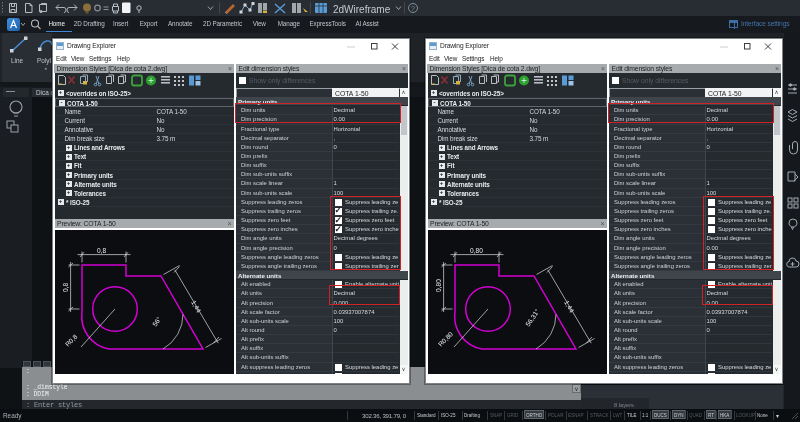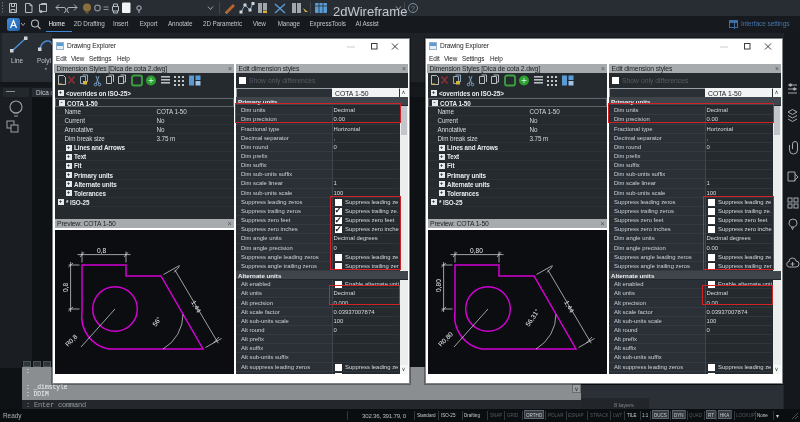--- a/index.html
+++ b/index.html
@@ -89,21 +89,21 @@
       </g>
       <g stroke="#1d2averaged"></g>
       <g stroke="#263238" stroke-width="0.8">
         <path d="M 315 6 h 12 M 319 3 v 10 M 323 3 v 10"></path>
       </g>
 <path d="M 396 6.5 l 2.5 3 l 2.5 -3" fill="none" stroke="#9aa1a7" stroke-width="1"></path>
 <path d="M 404.5 2 V 14" stroke="#41474d" stroke-width="1"></path>
 <circle cx="413" cy="8" r="4.5" fill="none" stroke="#7d909e" stroke-width="1"></circle>
       <text x="411" y="10.5" font-size="7" fill="#7d909e">?</text>
 </svg>
-<span style="position:absolute;left:333px;top:3.5px;font-size:13px;color:#c3c9cf">2dWireframe</span>
+<span style="position:absolute;left:333px;top:3.5px;font-size:10px;color:#c3c9cf">2dWireframe</span>
 </div>
 <div class="abs" style="left:0;top:15.5px;width:800px;height:17.5px;background:#16191d">
 <div class="abs" style="left:7px;top:2px;width:13px;height:13px;background:linear-gradient(135deg,#3e8ede,#1f5fa8);border-radius:2.5px"></div>
 <svg width="30" height="17" viewBox="0 0 30 17" style="position:absolute;left:0;top:0">
       <path d="M 10.5 12 L 13.5 4.5 L 16.5 12 M 11.8 9.5 h 3.5" stroke="#fff" stroke-width="1.2" fill="none"></path>
       <path d="M 21 7 l 2 2.5 l 2 -2.5" stroke="#9aa1a7" fill="none"></path>
     </svg>
 <svg width="16" height="17" viewBox="0 0 16 17" style="position:absolute;left:28px;top:0">
       <circle cx="7" cy="7.5" r="3.5" fill="none" stroke="#b4bbc1" stroke-width="1.1"></circle>
       <path d="M 9.5 10 l 3 3" stroke="#b4bbc1" stroke-width="1.1"></path>
@@ -156,21 +156,21 @@
 <div class="abs" style="left:22px;top:366.5px;width:559px;height:33.5px;background:#8b8e90"></div>
 <div class="abs" style="left:22px;top:360.5px;width:30px;height:6px;background:#101316"></div>
 <div class="abs" style="left:23px;top:360.5px;width:8px;height:6px;background:#2f353b;border:1px solid #4a5157"></div>
 <div class="abs" style="left:33px;top:360.5px;width:8px;height:6px;background:#2f353b;border:1px solid #4a5157"></div>
 <div class="abs" style="left:43px;top:360.5px;width:8px;height:6px;background:#2f353b;border:1px solid #4a5157"></div>
 <span style="position:absolute;left:26px;top:368px;font-size:6.3px;color:#f2f3f4;font-family:'Liberation Mono',monospace">:</span>
 <span style="position:absolute;left:26px;top:383.5px;font-size:6.3px;color:#f2f3f4;font-family:'Liberation Mono',monospace">: _dimstyle</span>
 <span style="position:absolute;left:26px;top:390.5px;font-size:6.3px;color:#f2f3f4;font-family:'Liberation Mono',monospace">: DDIM</span>
 <div class="abs" style="left:572px;top:384px;width:9px;height:9px;background:#9b9ea0;border:1px solid #6a6d70;color:#26292c;font-size:6px;text-align:center;line-height:8px">∨</div>
 <div class="abs" style="left:22px;top:400px;width:559px;height:8.5px;background:#24282d"></div>
-<span style="position:absolute;left:26px;top:400.5px;font-size:7px;color:#939aa1;font-family:'Liberation Mono',monospace;letter-spacing:-0.2px">: Enter command</span>
+<span style="position:absolute;left:26px;top:400.5px;font-size:7px;color:#939aa1;font-family:'Liberation Mono',monospace;letter-spacing:-0.2px">: Enter styles</span>
 <div class="abs" style="left:581px;top:385px;width:202px;height:23.5px;background:#2b3036"></div>
 <div class="abs" style="left:581px;top:398px;width:68px;height:10.5px;background:#22262b"></div>
 <span style="position:absolute;left:614px;top:401.5px;font-size:5.7px;color:#80868d">8 layers</span>
 <div class="abs" style="left:0;top:408.5px;width:800px;height:13.5px;background:#0b0e11">
 <span style="position:absolute;left:3px;top:3px;font-size:6.4px;color:#aab0b6">Ready</span>
 <div class="abs" style="left:347px;top:2px;width:1px;height:9px;background:#32383e"></div>
 <span style="position:absolute;left:362px;top:3px;font-size:6.1px;color:#b9bfc5;letter-spacing:-0.2px">302.36, 391.79, 0</span>
 <span class="st on" style="left:416.5px">Standard</span>
 <div class="abs" style="left:414.0px;top:2px;width:1px;height:9px;background:#32383e"></div>
 <span class="st on" style="left:440.5px">ISO-25</span>

